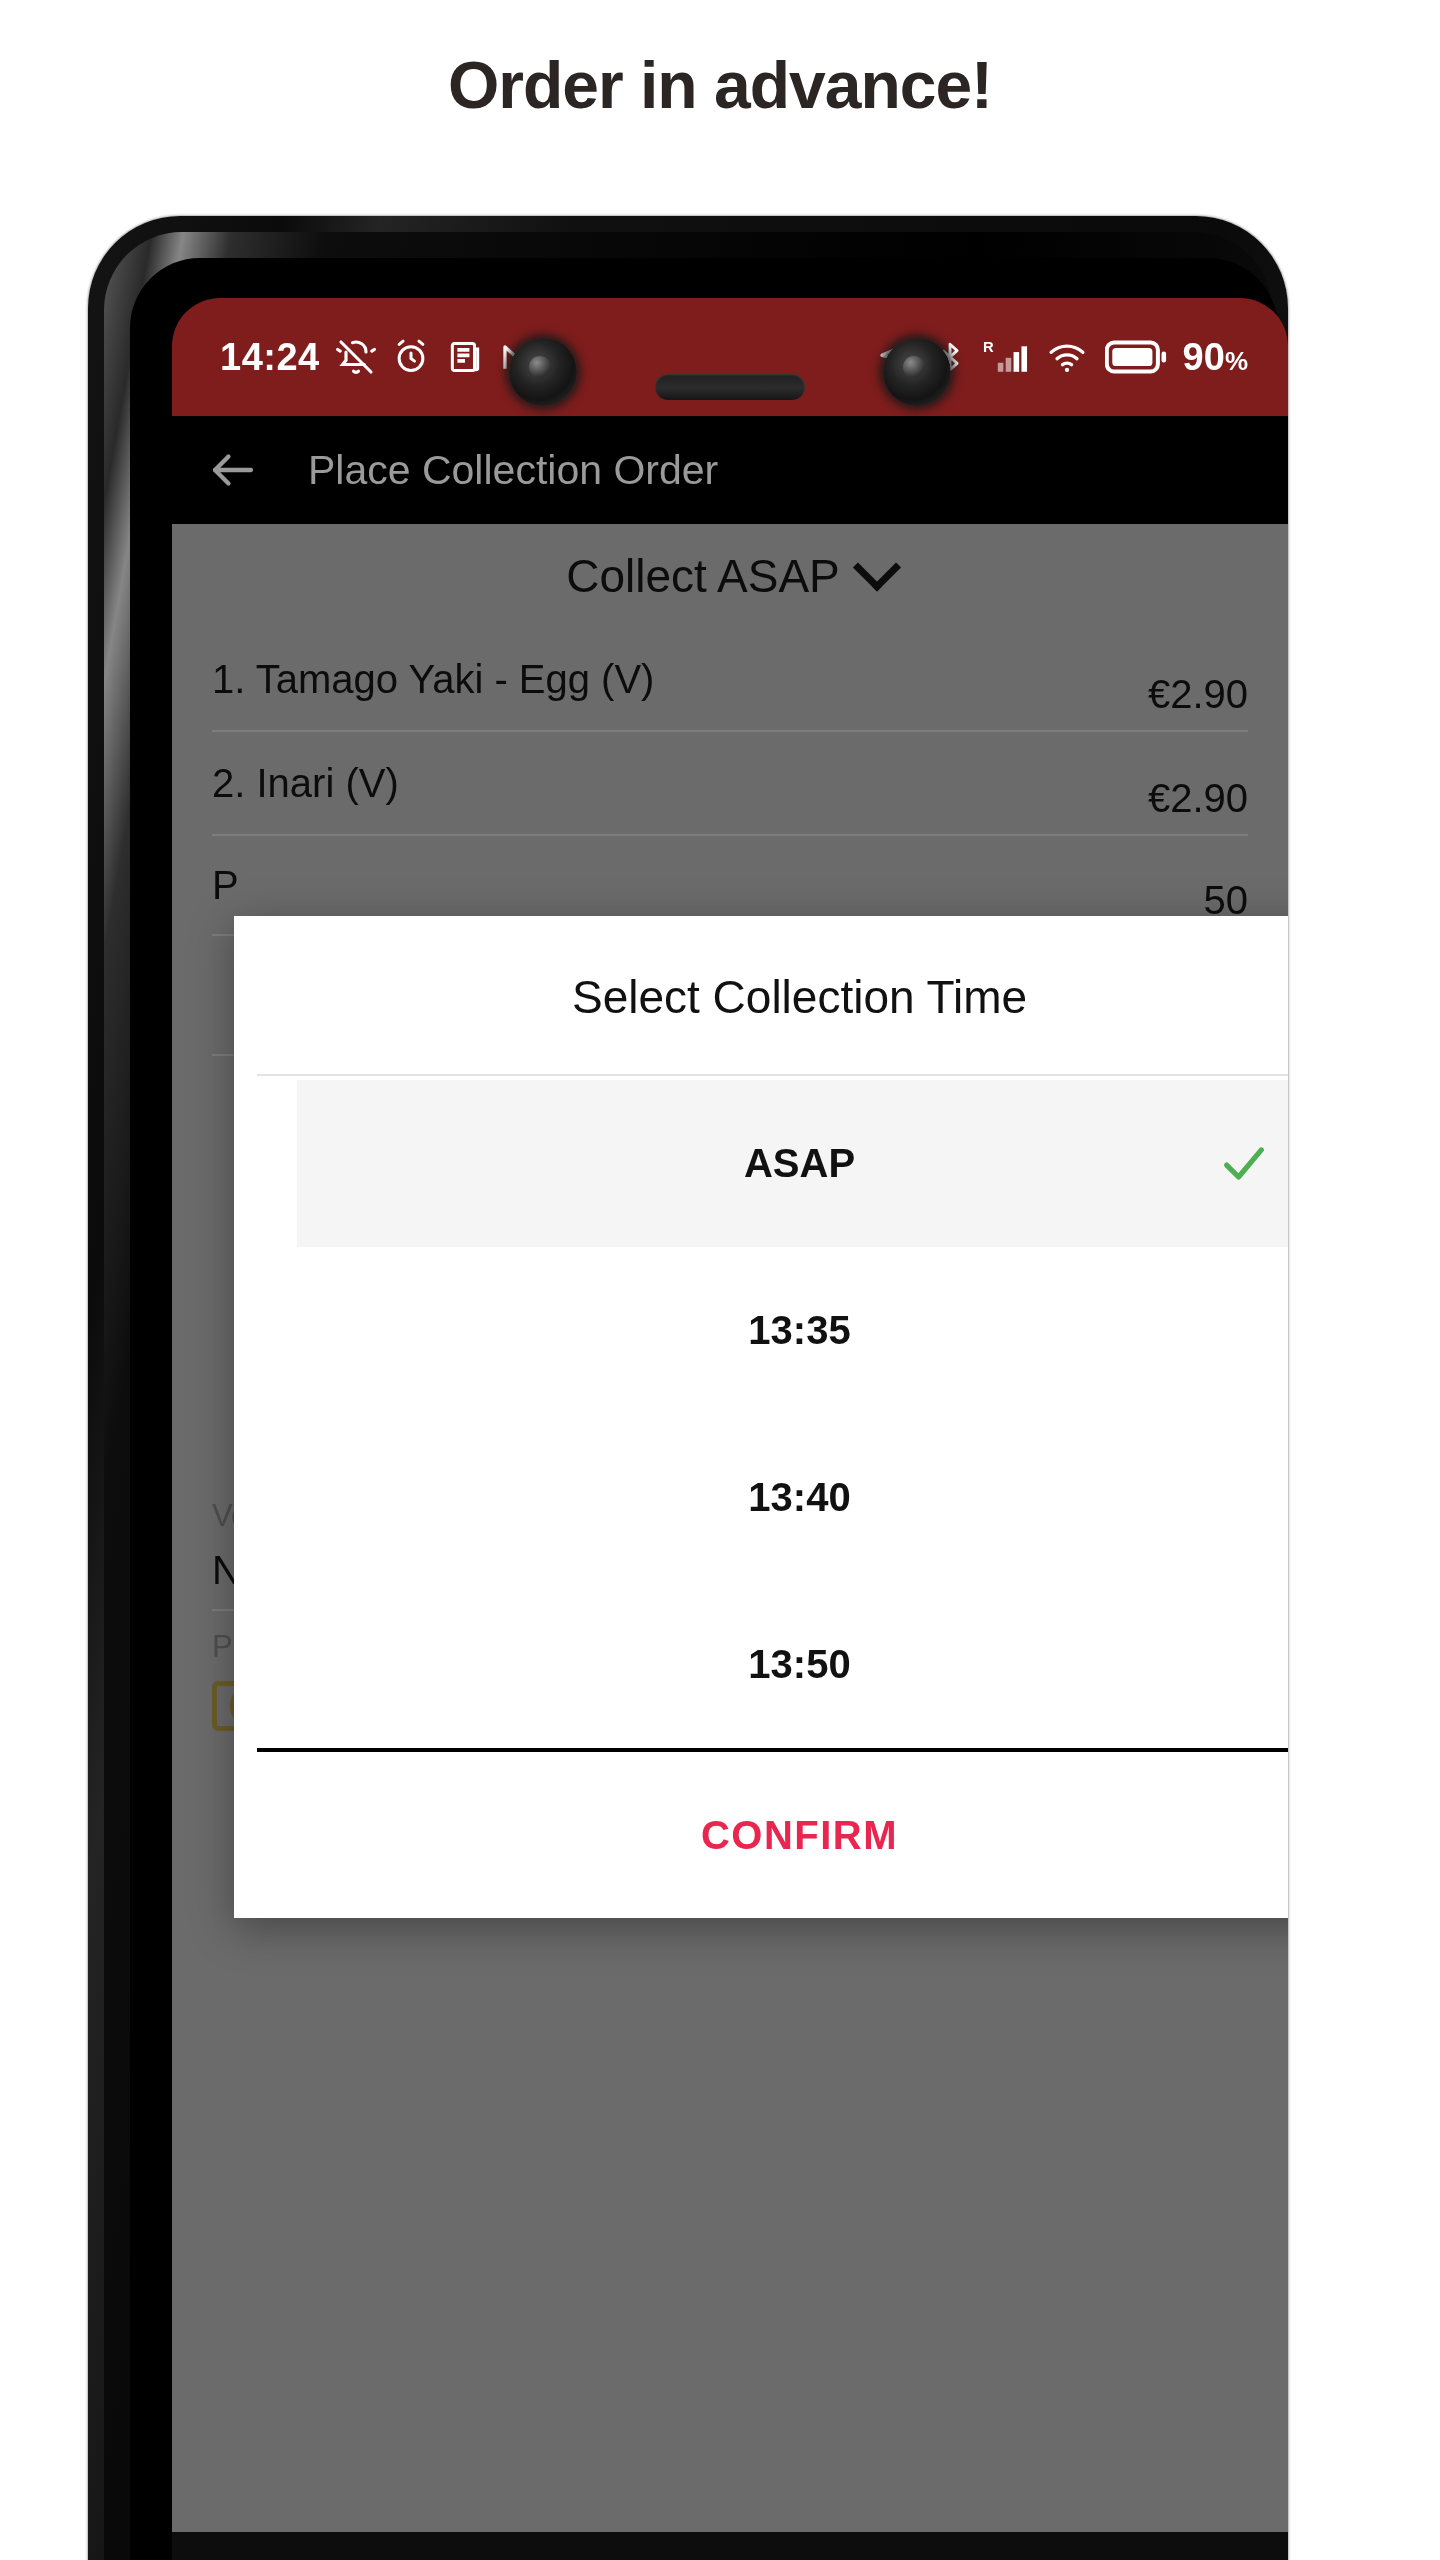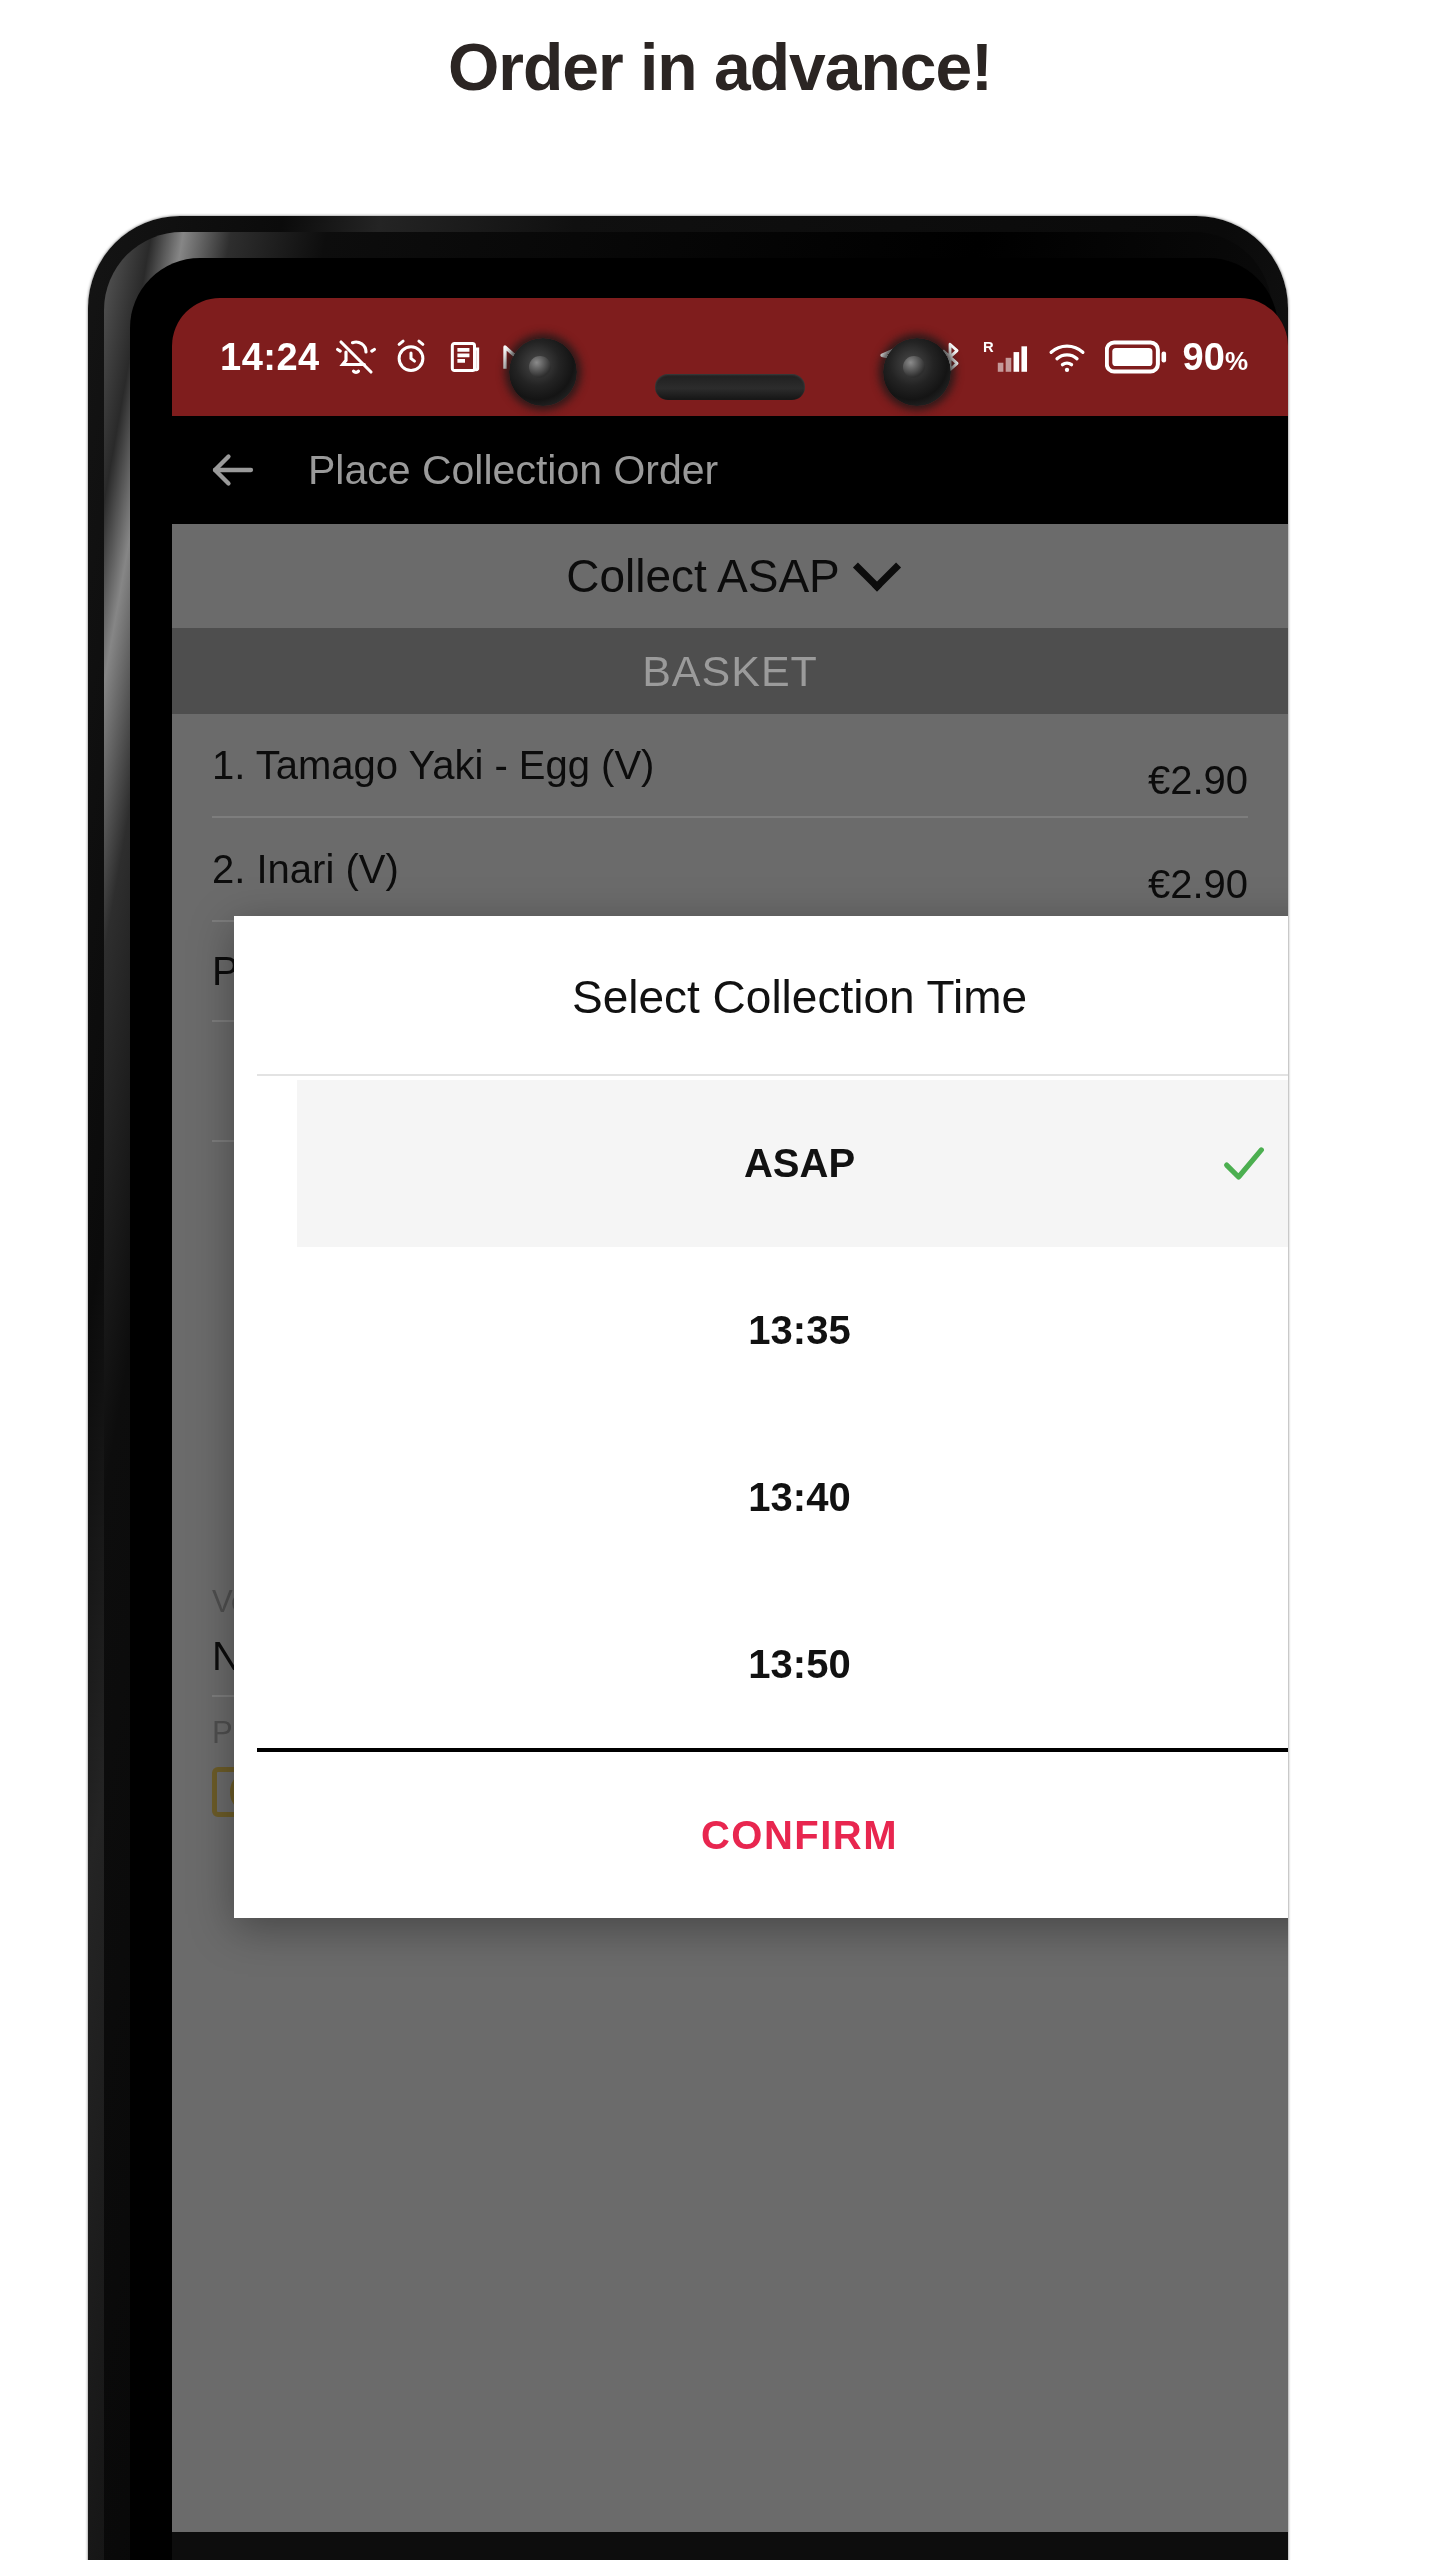--- a/index.html
+++ b/index.html
@@ -11,21 +11,21 @@
   }
 
   
   .promo-title {
     width: 100%;
     text-align: center;
     font-size: 66px;
     font-weight: bold;
     color: #2b2523;
     letter-spacing: -1px;
-    padding-top: 34px;
+    padding-top: 52px;
     line-height: 1;
   }
 
   
   .device-wrap {
     position: absolute;
     left: 88px;
     top: 216px;
     width: 1264px;
     height: 2420px;
@@ -406,24 +406,20 @@
             </span>
           </div>
 
           <div class="page">
 
             <div class="collect-bar">
               <span class="collect-label">Collect ASAP</span>
               <span class="chev-down"></span>
             </div>
 
-            <div class="basket-header">
-              <span class="basket-label">BASKET</span>
-              <span class="zigzag"></span>
-            </div>
 
             <div class="basket-list">
               <div class="basket-row">
                 <span class="b-name">1. Tamago Yaki - Egg  (V)</span>
                 <span class="b-price">€2.90</span>
               </div>
               <div class="basket-row">
                 <span class="b-name">2. Inari (V)</span>
                 <span class="b-price">€2.90</span>
               </div>

